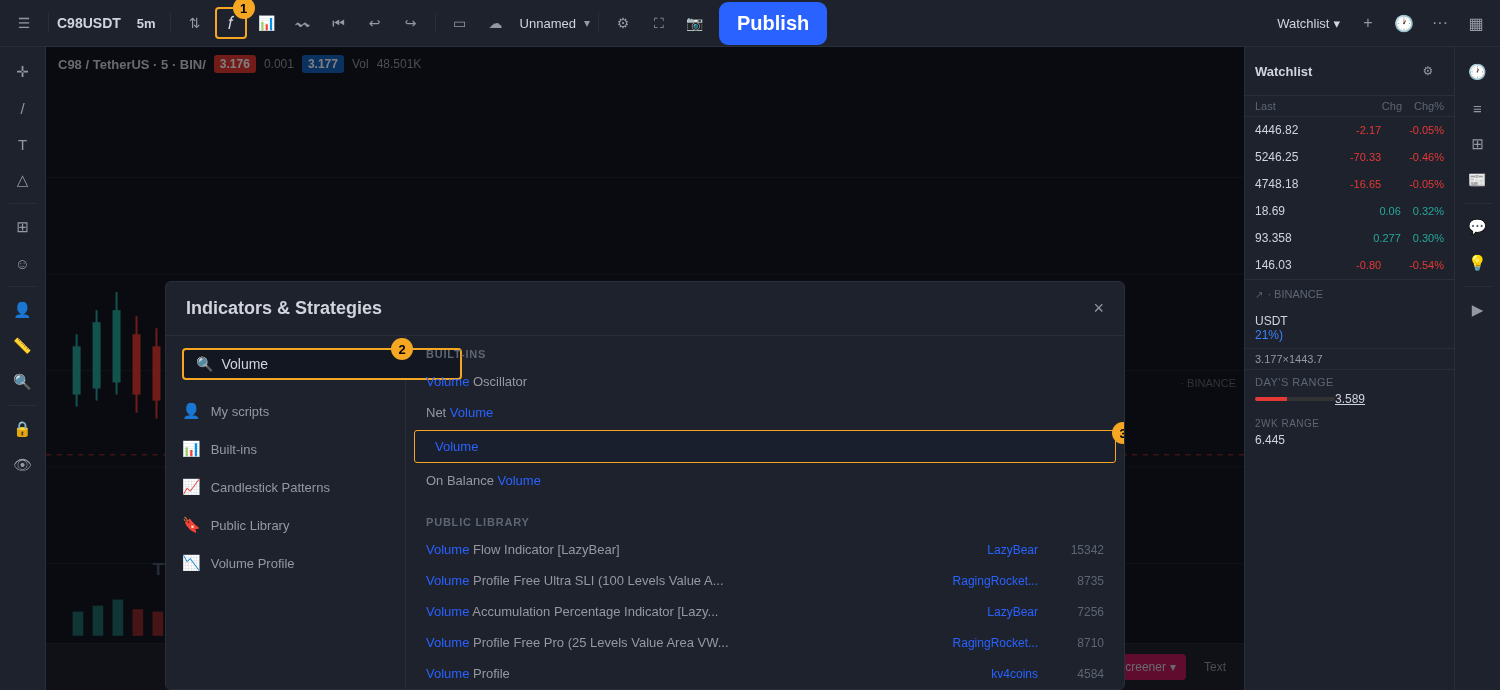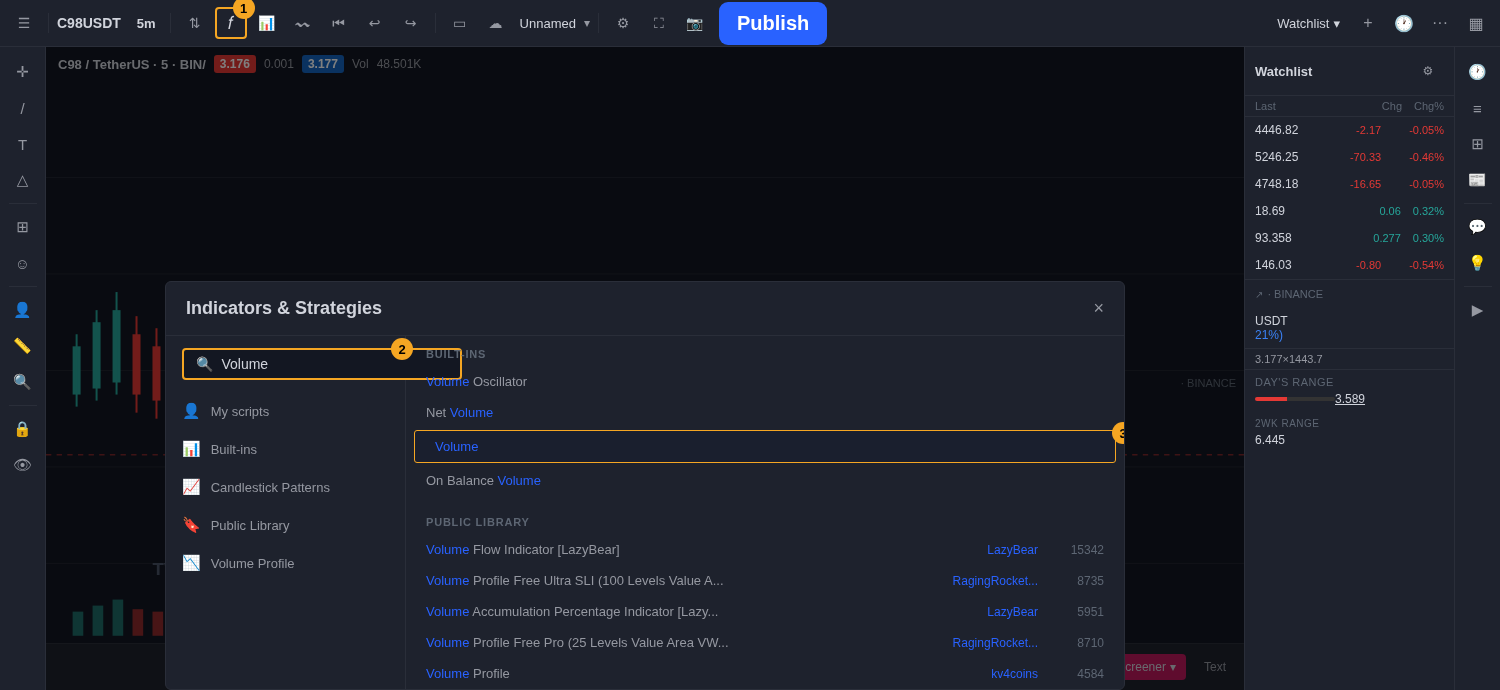--- a/index.html
+++ b/index.html
@@ -816,21 +816,21 @@
 
         <div class="result-item">
           <div class="result-left">
             <span class="result-name">
               <span style="color:#2962ff;">Volume</span>
               <span> Accumulation Percentage Indicator [Lazy...</span>
             </span>
           </div>
           <div class="result-right">
             <span class="result-author">LazyBear</span>
-            <span class="result-count">5951</span>
+            <span class="result-count">7256</span>
           </div>
         </div>
 
         <div class="result-item">
           <div class="result-left">
             <span class="result-name">
               <span style="color:#2962ff;">Volume</span>
               <span> Profile Free Pro (25 Levels Value Area VW...</span>
             </span>
           </div>

